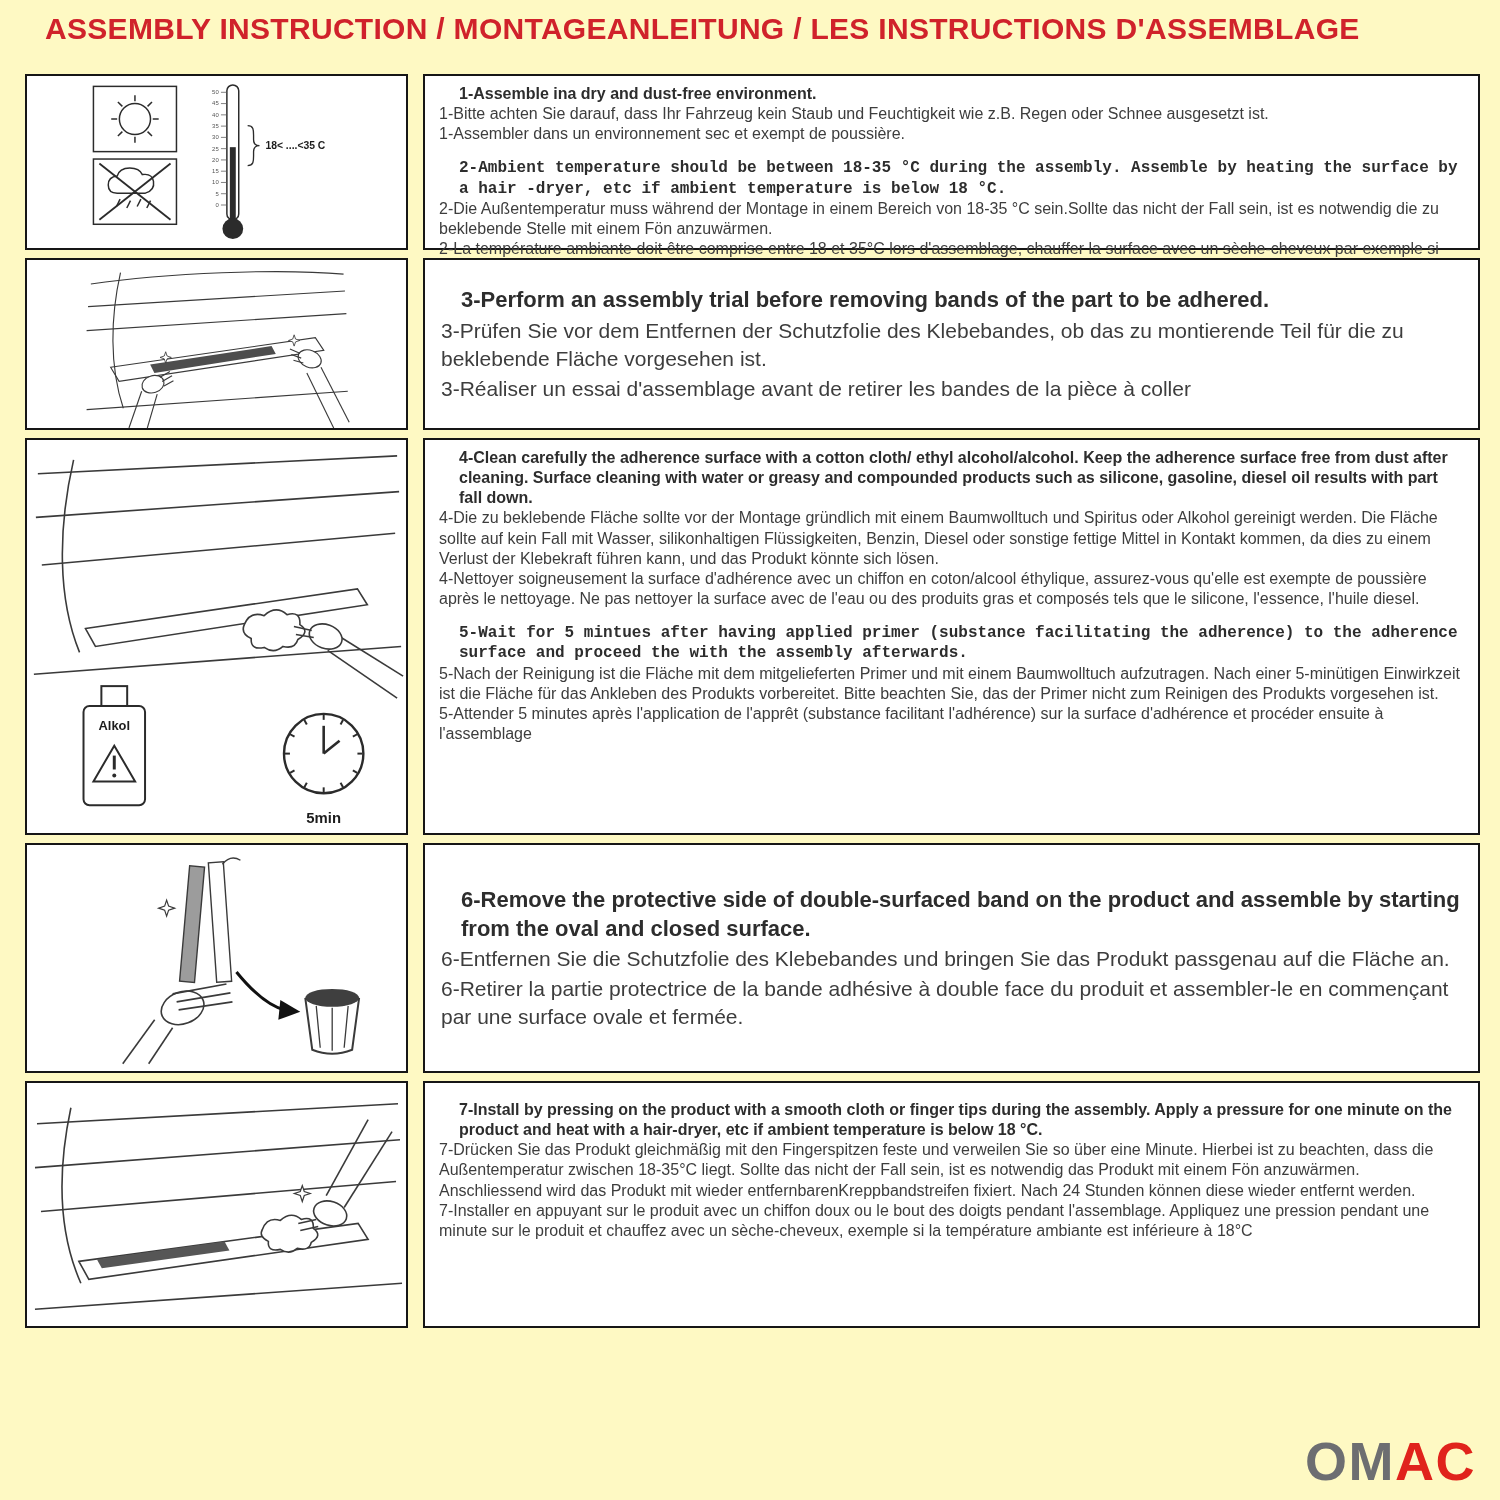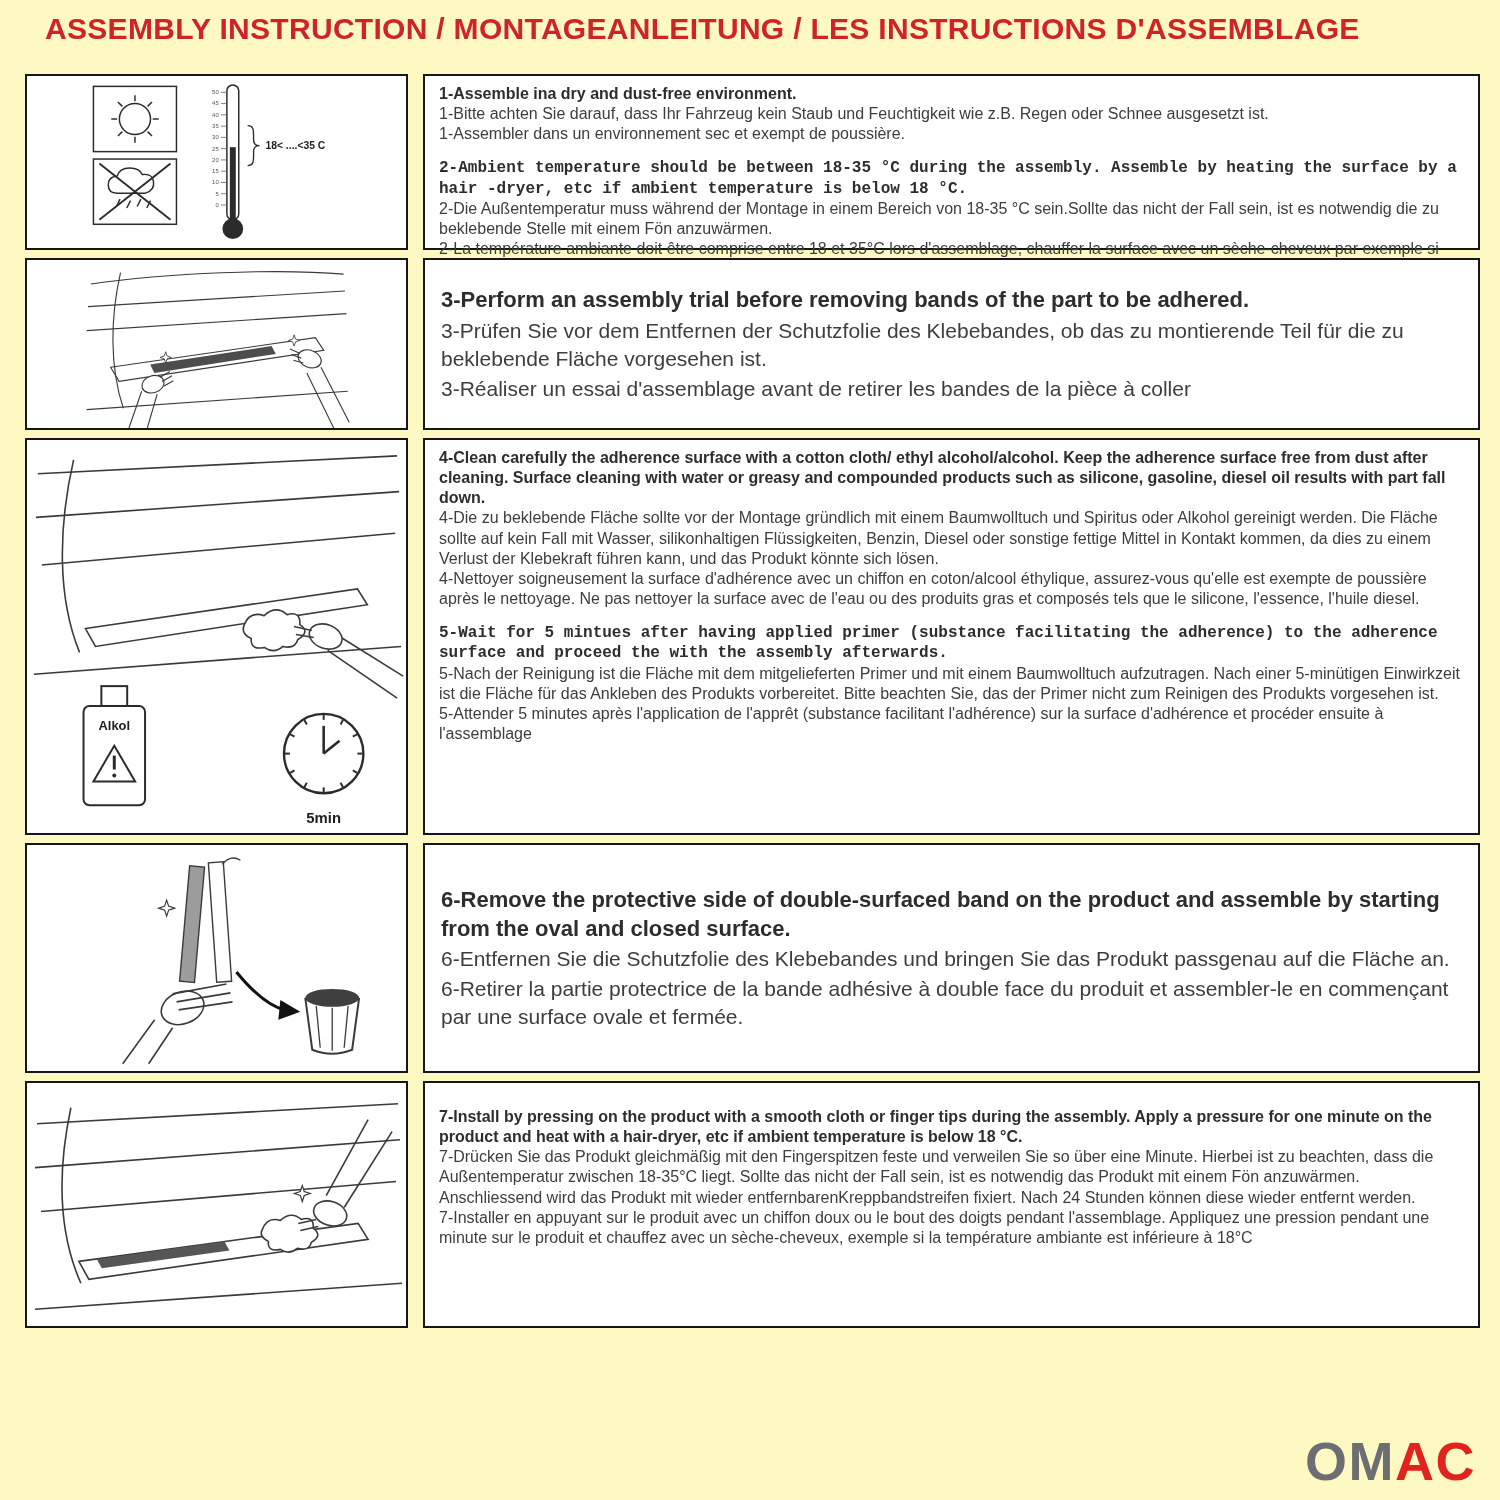--- a/index.html
+++ b/index.html
@@ -16,21 +16,21 @@
   .rows { position: absolute; top: 74px; left: 25px; width: 1455px; display: flex; flex-direction: column; gap: 8px; }
   .row { display: flex; gap: 15px; }
   .figure-box { flex: 0 0 383px; border: 2px solid #161616; background: #fff; overflow: hidden; }
   .figure-box svg { display: block; width: 100%; height: 100%; }
   .text-box { flex: 1; border: 2px solid #161616; color: #3d3d3d; background: #fff; }
   .txt-sm { font-size: 16px; line-height: 1.26; padding: 8px 14px 6px; }
   .txt-sm p { margin: 0; }
   .txt-lg { font-size: 21px; line-height: 1.33; padding: 6px 16px; display: flex; flex-direction: column; justify-content: center; }
   .txt-lg p { margin: 1px 0; }
   .txt-lg p.b { font-size: 22px; }
-  p.b { font-weight: 700; color: #2d2d2d; }
+  p.b { font-weight: 700; color: #2d2d2d; margin-left: 20px; }
   p.gap { margin-top: 14px !important; font-family: Liberation Mono, monospace; }
   .logo { position: absolute; right: 24px; bottom: 8px; font-size: 54px; font-weight: 800; letter-spacing: 1.5px; }
   .lg { color: #6d6e71; }
   .lr { color: #e0231c; }
   
   .ln { fill: none; stroke: #3a3a3a; stroke-width: 1.6; }
   .ln2 { fill: none; stroke: #2b2b2b; stroke-width: 2; }
   .tnum { font-size: 8px; fill: #555; text-anchor: end; font-family: "Liberation Sans", sans-serif; }
   .tline { stroke: #555; stroke-width: 1; }
   .fig-label { font-size: 14px; font-weight: 700; fill: #1d1d1d; stroke: none; font-family: "Liberation Sans", sans-serif; }
@@ -266,21 +266,21 @@
             <path d="M342,36 L300,112"></path>
               <path d="M366,48 L318,124"></path>
             <ellipse cx="304" cy="130" rx="17" ry="12" transform="rotate(18 304 130)"></ellipse>
             <path d="M236,146 q5,-13 18,-9 q11,-10 21,-1 q13,-4 12,9 q10,7 -2,14 q-2,9 -14,6 q-8,7 -17,1 q-13,3 -12,-8 q-10,-5 -6,-12 z"></path>
             <line x1="290" y1="136" x2="272" y2="140"></line>
               <line x1="292" y1="143" x2="274" y2="147"></line>
           </g>
           <path class="spark" d="M276,102 l2,6 6,2 -6,2 -2,6 -2,-6 -6,-2 6,-2 z"></path>
         </svg>
       </div>
-      <div class="text-box txt-sm" style="padding-top:24px">
+      <div class="text-box txt-sm" style="padding-top:17px">
         <p class="b">7-Install by pressing on the product with a smooth cloth or finger tips during the assembly. Apply a pressure for one minute on the product and heat with a hair-dryer, etc if ambient temperature is below 18 °C.</p>
         <p>7-Drücken Sie das Produkt gleichmäßig mit den Fingerspitzen feste und verweilen Sie so über eine Minute. Hierbei ist zu beachten, dass die Außentemperatur zwischen 18-35°C liegt. Sollte das nicht der Fall sein, ist es notwendig das Produkt mit einem Fön anzuwärmen. Anschliessend wird das Produkt mit wieder entfernbarenKreppbandstreifen fixiert. Nach 24 Stunden können diese wieder entfernt werden.</p>
         <p>7-Installer en appuyant sur le produit avec un chiffon doux ou le bout des doigts pendant l'assemblage. Appliquez une pression pendant une minute sur le produit et chauffez avec un sèche-cheveux, exemple si la température ambiante est inférieure à 18°C</p>
       </div>
     </section>
 
   </div>
 
   <div class="logo">
     <span class="lg">OM</span><span class="lr">AC</span>

